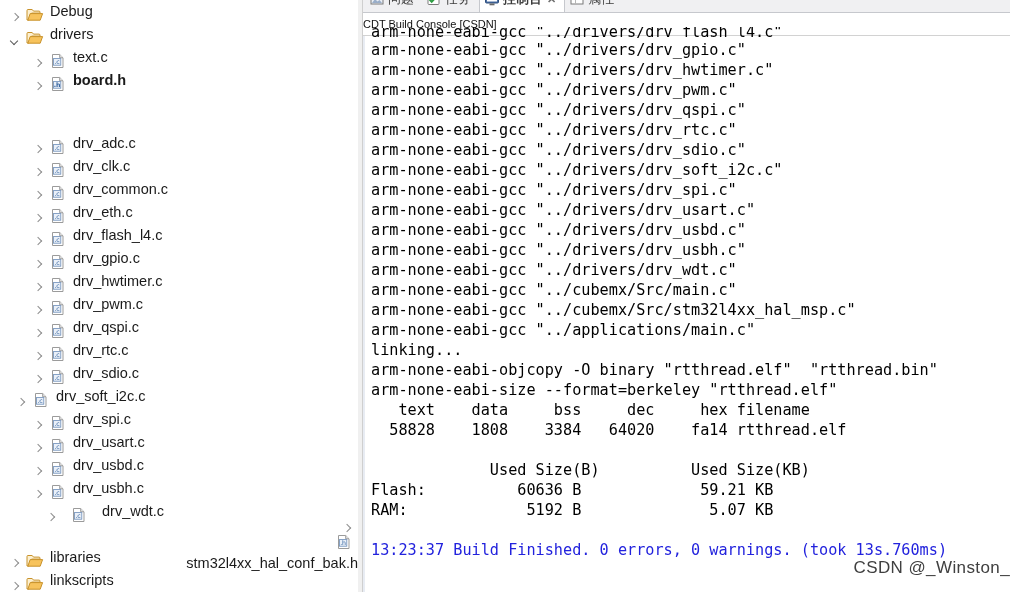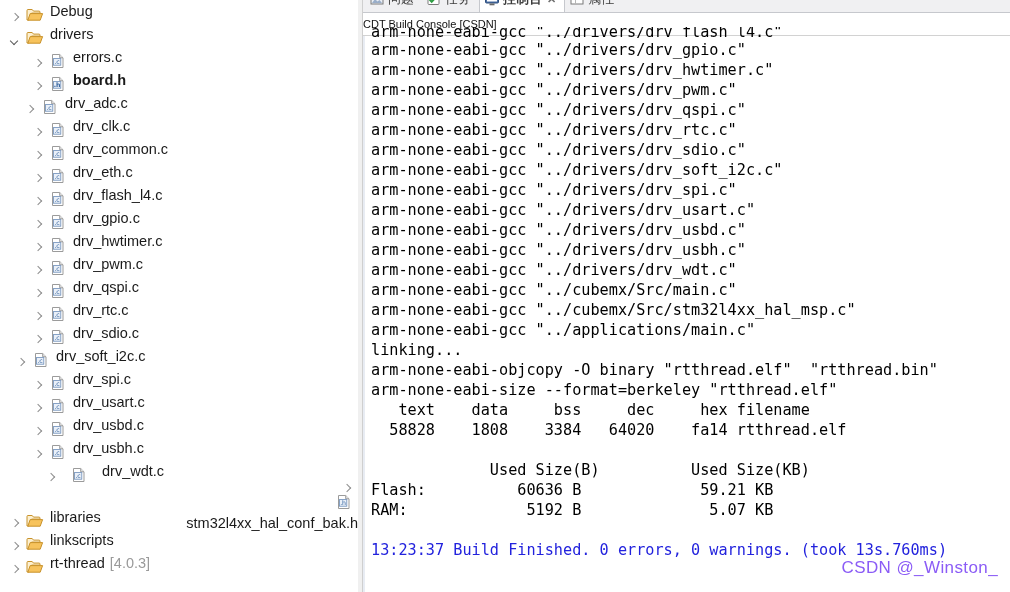--- a/index.html
+++ b/index.html
@@ -78,22 +78,22 @@
     position:absolute;left:8px;top:27px;width:639px;height:565px;
     font-family:"DejaVu Sans Mono","Liberation Mono",monospace;
     font-size:15.2px;line-height:20px;color:#000000;
     white-space:pre;overflow:hidden;
   }
   .oline{height:20px;}
   .oline.blue{color:#2222dd;}
   .oline.clip{height:13px;line-height:10px;overflow:hidden;}
 
   #watermark{
-    position:absolute;right:12px;top:558px;
-    font-size:17px;color:#8b5cf6;letter-spacing:.4px;white-space:nowrap;
+    position:absolute;right:0;top:558px;
+    font-size:17px;color:#404040;letter-spacing:.4px;white-space:nowrap;
     font-family:"Liberation Sans",sans-serif;
   }
 </style>
 </head>
 <body>
 
 <div id="root">
 
   <div id="explorer">
       <div class="row" style="padding-left: 10px;">
@@ -119,35 +119,35 @@
       <div class="row" style="padding-left: 33px;">
         <span class="arrow closed"></span>
         <span class="ico">
           <svg width="18" height="16" viewBox="0 0 18 16">
             <path d="M3.5 1.5 h7.2 l3.3 3.3 v9.7 h-10.5 Z" fill="#ffffff" stroke="#9b9b9b" stroke-width="1"></path>
             <path d="M10.7 1.5 v3.3 h3.3" fill="#e6e6e6" stroke="#9b9b9b" stroke-width="1"></path>
             <rect x="4.4" y="5.6" width="7.4" height="6.6" fill="#eaf0f8" stroke="#6b8db8" stroke-width=".8"></rect>
             <text x="8.1" y="11.1" font-family="DejaVu Sans, sans-serif" font-size="6.2" fill="#2c5d9b" text-anchor="middle">.c</text>
           </svg>
         </span>
-        <span class="lbl">errors.c</span>
+        <span class="lbl">text.c</span>
       </div>
       <div class="row" style="padding-left: 33px; font-weight: bold;">
         <span class="arrow closed"></span>
         <span class="ico">
           <svg width="18" height="16" viewBox="0 0 18 16">
             <path d="M3.5 1.5 h7.2 l3.3 3.3 v9.7 h-10.5 Z" fill="#ffffff" stroke="#9b9b9b" stroke-width="1"></path>
             <path d="M10.7 1.5 v3.3 h3.3" fill="#e6e6e6" stroke="#9b9b9b" stroke-width="1"></path>
             <rect x="4.4" y="5.6" width="7.4" height="6.6" fill="#eaf0f8" stroke="#6b8db8" stroke-width=".8"></rect>
             <text x="8.1" y="11.1" font-family="DejaVu Sans, sans-serif" font-size="6.2" fill="#2c5d9b" text-anchor="middle">.h</text>
           </svg>
         </span>
         <span class="lbl">board.h</span>
       </div>
-      <div class="row" style="padding-left: 25px;">
+      <div class="row" style="padding-left: 33px; margin-top: 40px;">
         <span class="arrow closed"></span>
         <span class="ico">
           <svg width="18" height="16" viewBox="0 0 18 16">
             <path d="M3.5 1.5 h7.2 l3.3 3.3 v9.7 h-10.5 Z" fill="#ffffff" stroke="#9b9b9b" stroke-width="1"></path>
             <path d="M10.7 1.5 v3.3 h3.3" fill="#e6e6e6" stroke="#9b9b9b" stroke-width="1"></path>
             <rect x="4.4" y="5.6" width="7.4" height="6.6" fill="#eaf0f8" stroke="#6b8db8" stroke-width=".8"></rect>
             <text x="8.1" y="11.1" font-family="DejaVu Sans, sans-serif" font-size="6.2" fill="#2c5d9b" text-anchor="middle">.c</text>
           </svg>
         </span>
         <span class="lbl">drv_adc.c</span>

